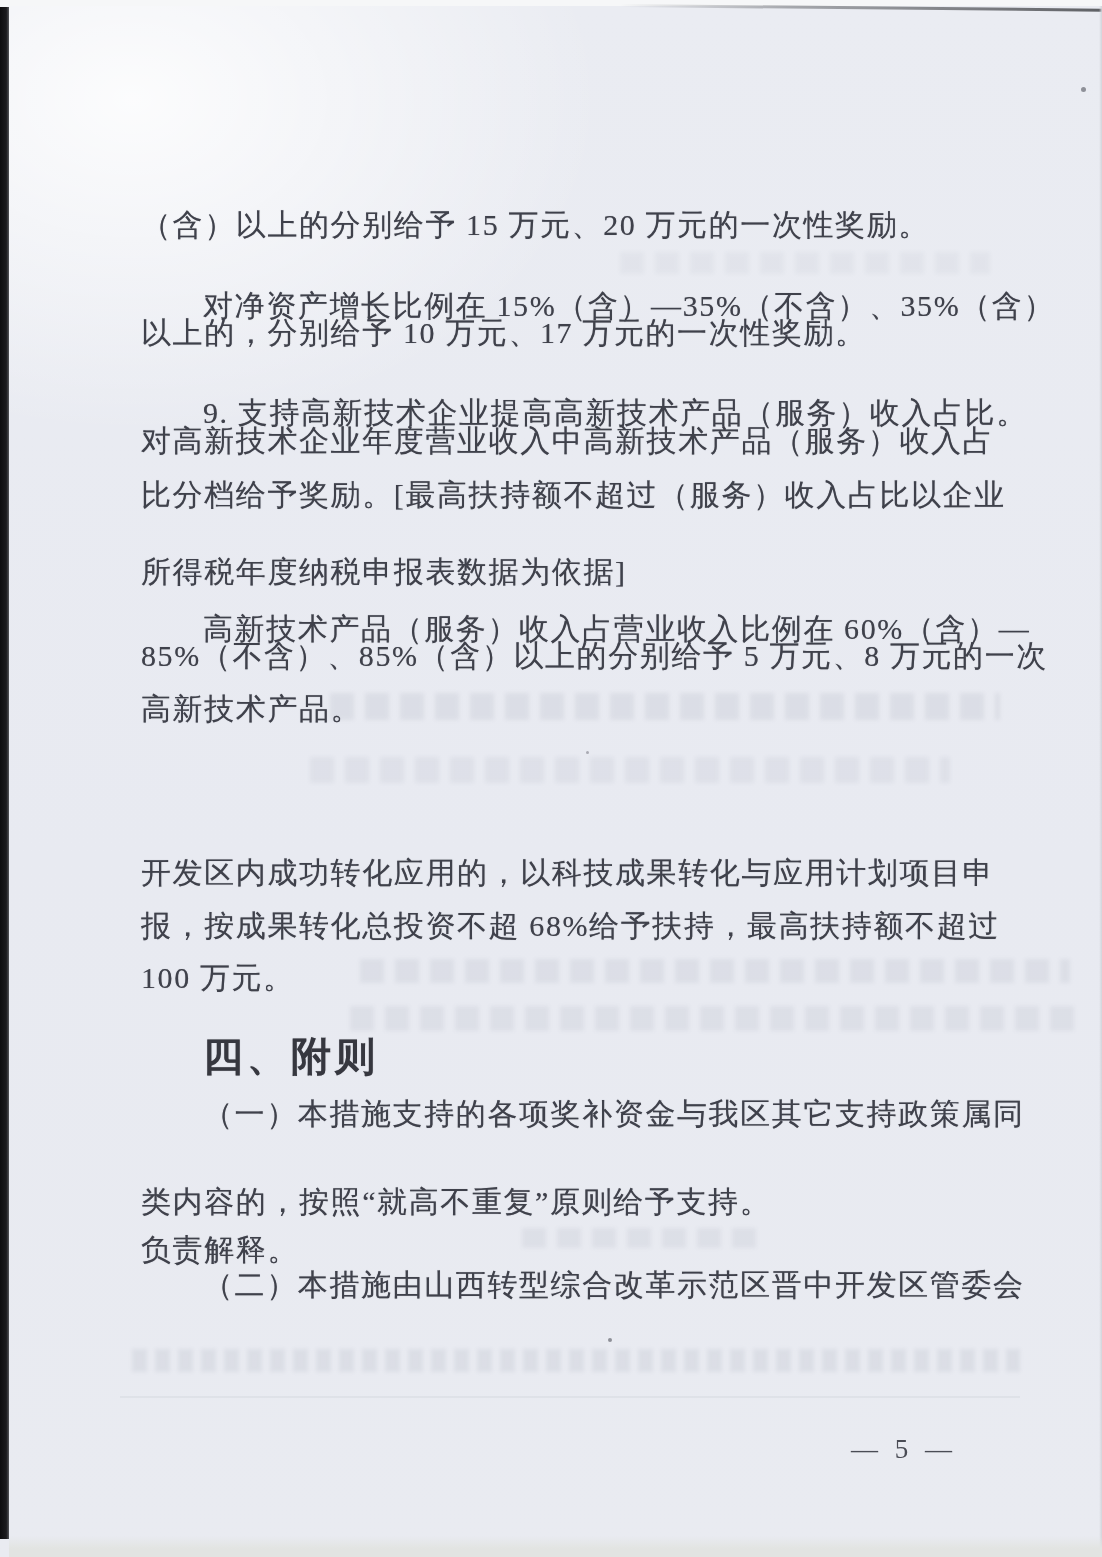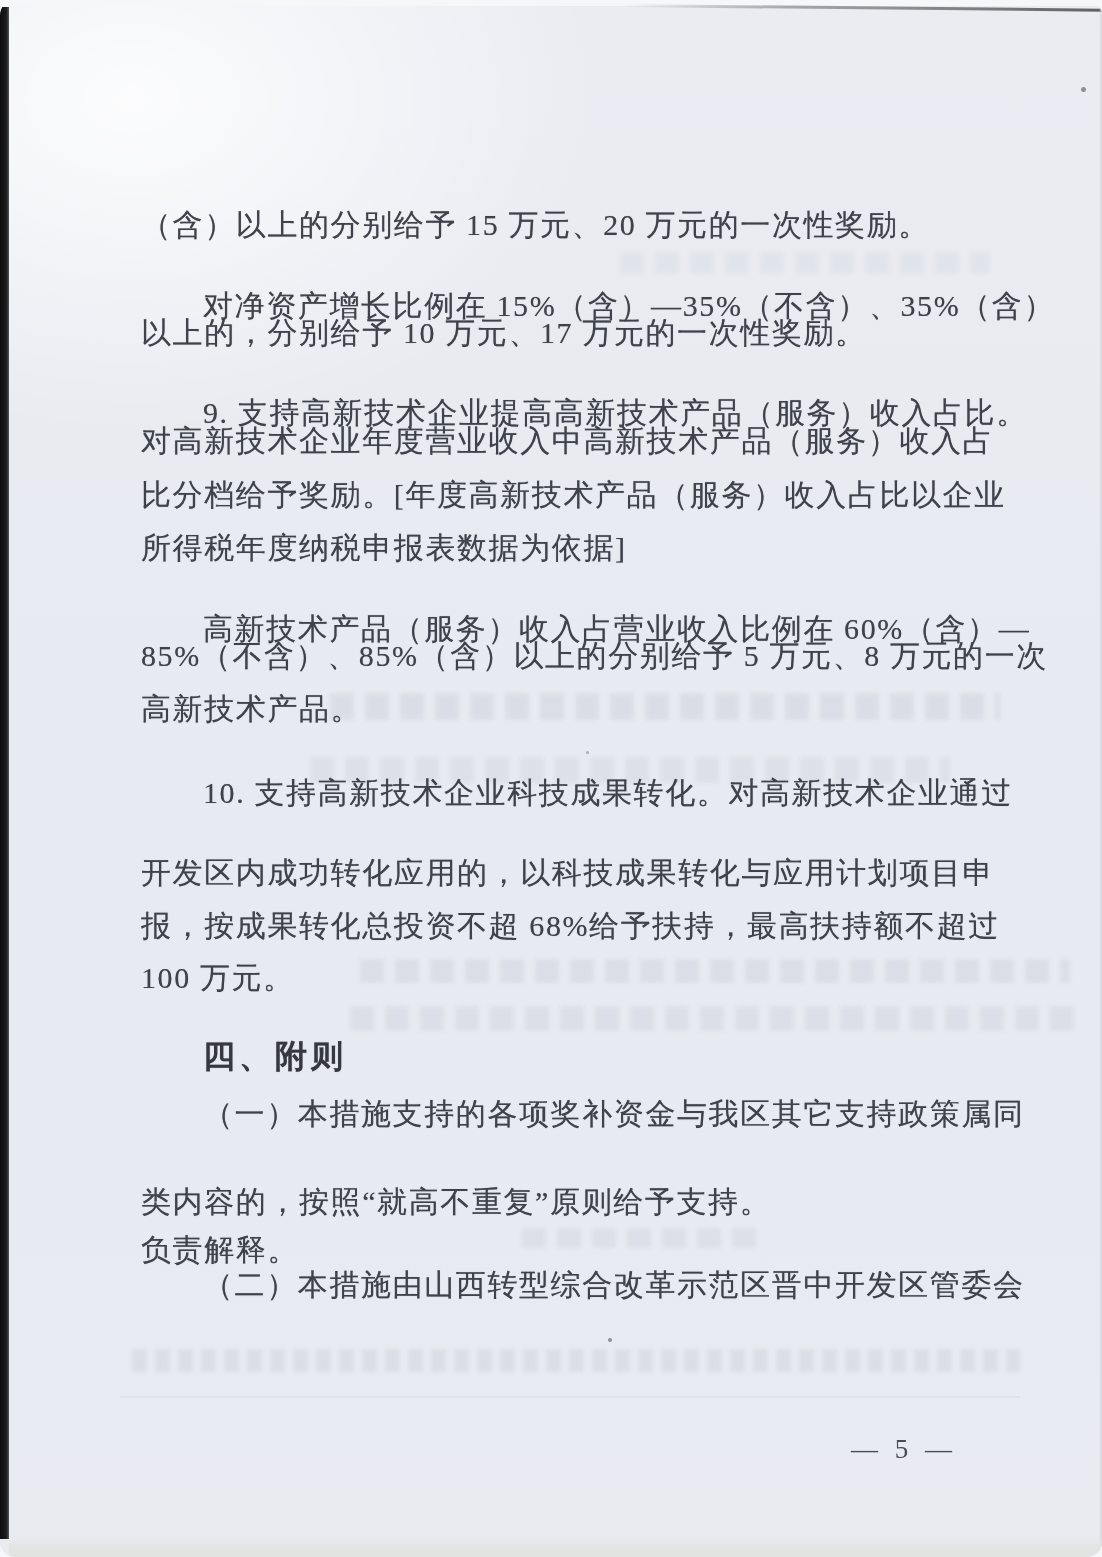--- a/index.html
+++ b/index.html
@@ -9,21 +9,20 @@
     height: 1557px;
     overflow: hidden;
     background: #f6f7f8;
     font-family: "Liberation Serif", "DejaVu Serif", serif;
   }
   .scan {
     position: relative;
     width: 1102px;
     height: 1557px;
     overflow: hidden;
-    border-radius: 15px;
   }
   
   .paper {
     position: absolute;
     left: 0; top: 6px; right: 0; bottom: 0;
     background:
       radial-gradient(ellipse 760px 540px at 12% 6%, rgba(255,255,255,0.85), rgba(255,255,255,0) 62%),
       linear-gradient(180deg, #eaecf2 0%, #e8eaf1 55%, #e9ebf1 100%);
   }
   
@@ -68,21 +67,21 @@
   .line {
     position: absolute;
     left: 0;
     white-space: nowrap;
     line-height: 40px;
   }
   .indent { padding-left: 62px; margin-top: 26px; }
   .heading {
     font-family: "Liberation Sans", "DejaVu Sans", sans-serif;
     font-weight: 700;
-    font-size: 32px;
+    font-size: 40px;
     color: #36373f;
     letter-spacing: 4px;
   }
   .pageno {
     position: absolute;
     left: 851px; top: 1434px;
     font-size: 27px;
     letter-spacing: 5px;
     color: #4a4c55;
     white-space: nowrap;
@@ -146,26 +145,25 @@
   <div class="speck s1"></div>
   <div class="speck s2"></div>
   <div class="speck s3"></div>
 
   <div class="content">
     <div class="line" style="top:205px">（含）以上的分别给予 15 万元、20 万元的一次性奖励。</div>
     <div class="line indent" style="top:260px">对净资产增长比例在 15%（含）—35%（不含）、35%（含）</div>
     <div class="line" style="top:313px">以上的，分别给予 10 万元、17 万元的一次性奖励。</div>
     <div class="line indent" style="top:367px">9. 支持高新技术企业提高高新技术产品（服务）收入占比。</div>
     <div class="line" style="top:421px">对高新技术企业年度营业收入中高新技术产品（服务）收入占</div>
-    <div class="line" style="top:475px">比分档给予奖励。[年度高新技术产品（服务）收入占比以企业</div>
-    <div class="line" style="top:528px">所得税年度纳税申报表数据为依据]</div>
+    <div class="line" style="top:475px">比分档给予奖励。[最高扶持额不超过（服务）收入占比以企业</div>
+    <div class="line" style="top:552px">所得税年度纳税申报表数据为依据]</div>
     <div class="line indent" style="top:583px">高新技术产品（服务）收入占营业收入比例在 60%（含）—</div>
     <div class="line" style="top:636px">85%（不含）、85%（含）以上的分别给予 5 万元、8 万元的一次</div>
     <div class="line" style="top:689px">高新技术产品。</div>
-    <div class="line indent" style="top:747px">10. 支持高新技术企业科技成果转化。对高新技术企业通过</div>
     <div class="line" style="top:853px">开发区内成功转化应用的，以科技成果转化与应用计划项目申</div>
     <div class="line" style="top:906px">报，按成果转化总投资不超 68%给予扶持，最高扶持额不超过</div>
     <div class="line" style="top:958px">100 万元。</div>
     <div class="line indent heading" style="top:1010px">四、附则</div>
     <div class="line indent" style="top:1068px">（一）本措施支持的各项奖补资金与我区其它支持政策属同</div>
     <div class="line" style="top:1182px">类内容的，按照“就高不重复”原则给予支持。</div>
     <div class="line indent" style="top:1239px">（二）本措施由山西转型综合改革示范区晋中开发区管委会</div>
     <div class="line" style="top:1230px">负责解释。</div>
   </div>
 

